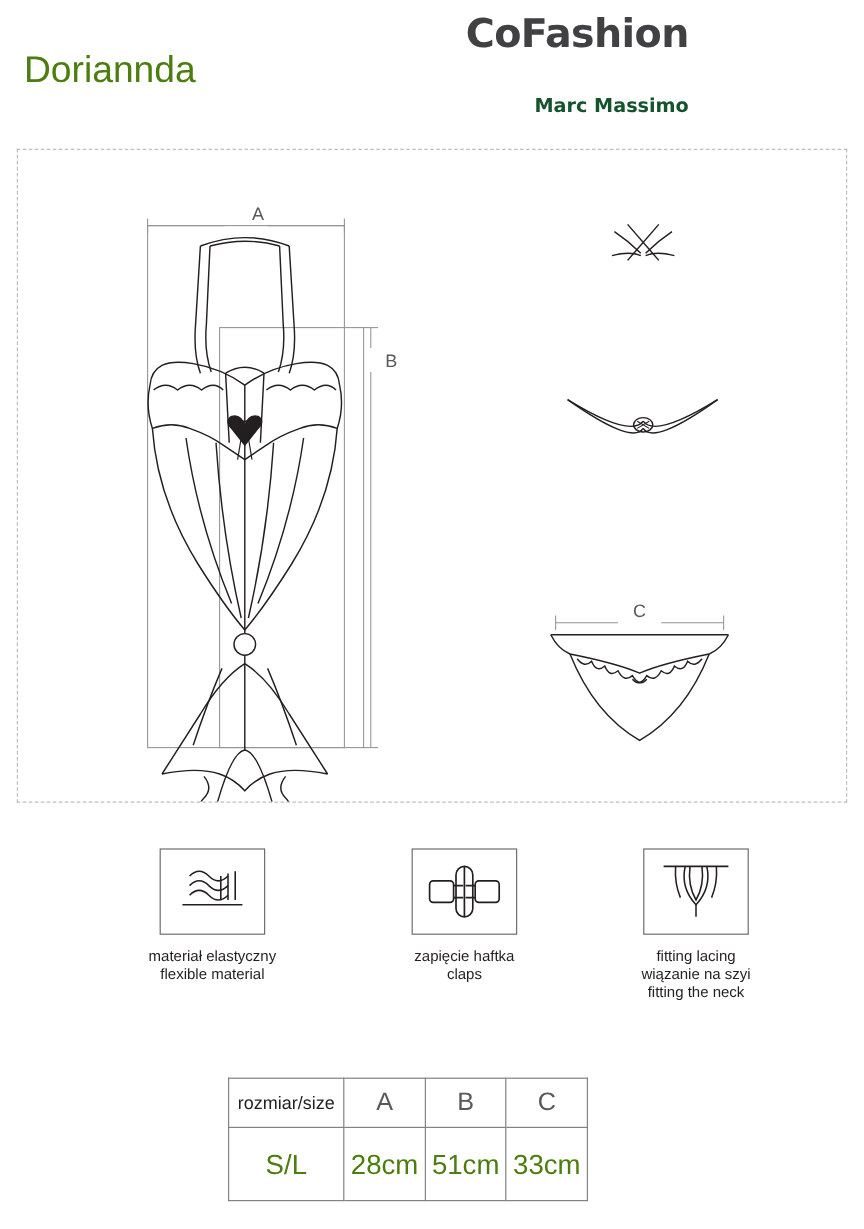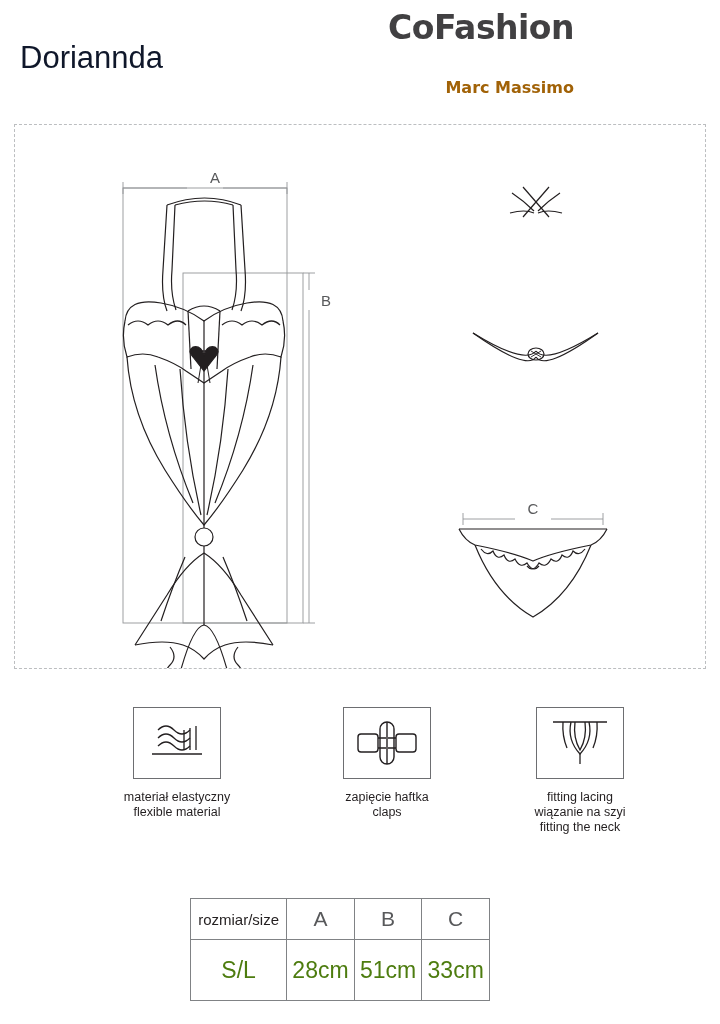--- a/index.html
+++ b/index.html
@@ -34,29 +34,29 @@
     color: #414042;
     letter-spacing: -0.5px;
   }
   .designer {
     position: absolute;
     right: 18px;
     top: 78px;
     font-family: "DejaVu Sans", sans-serif;
     font-size: 16px;
     font-weight: bold;
-    color: #a16207;
+    color: #14532d;
   }
   .product-name {
     position: absolute;
     left: 20px;
     top: 40px;
     font-family: "Liberation Sans", sans-serif;
     font-size: 31px;
-    color: #0f172a;
+    color: #4d7c0f;
     font-weight: normal;
   }
 
   
   .illus-frame {
     position: absolute;
     left: 14px;
     top: 124px;
     width: 692px;
     height: 545px;

